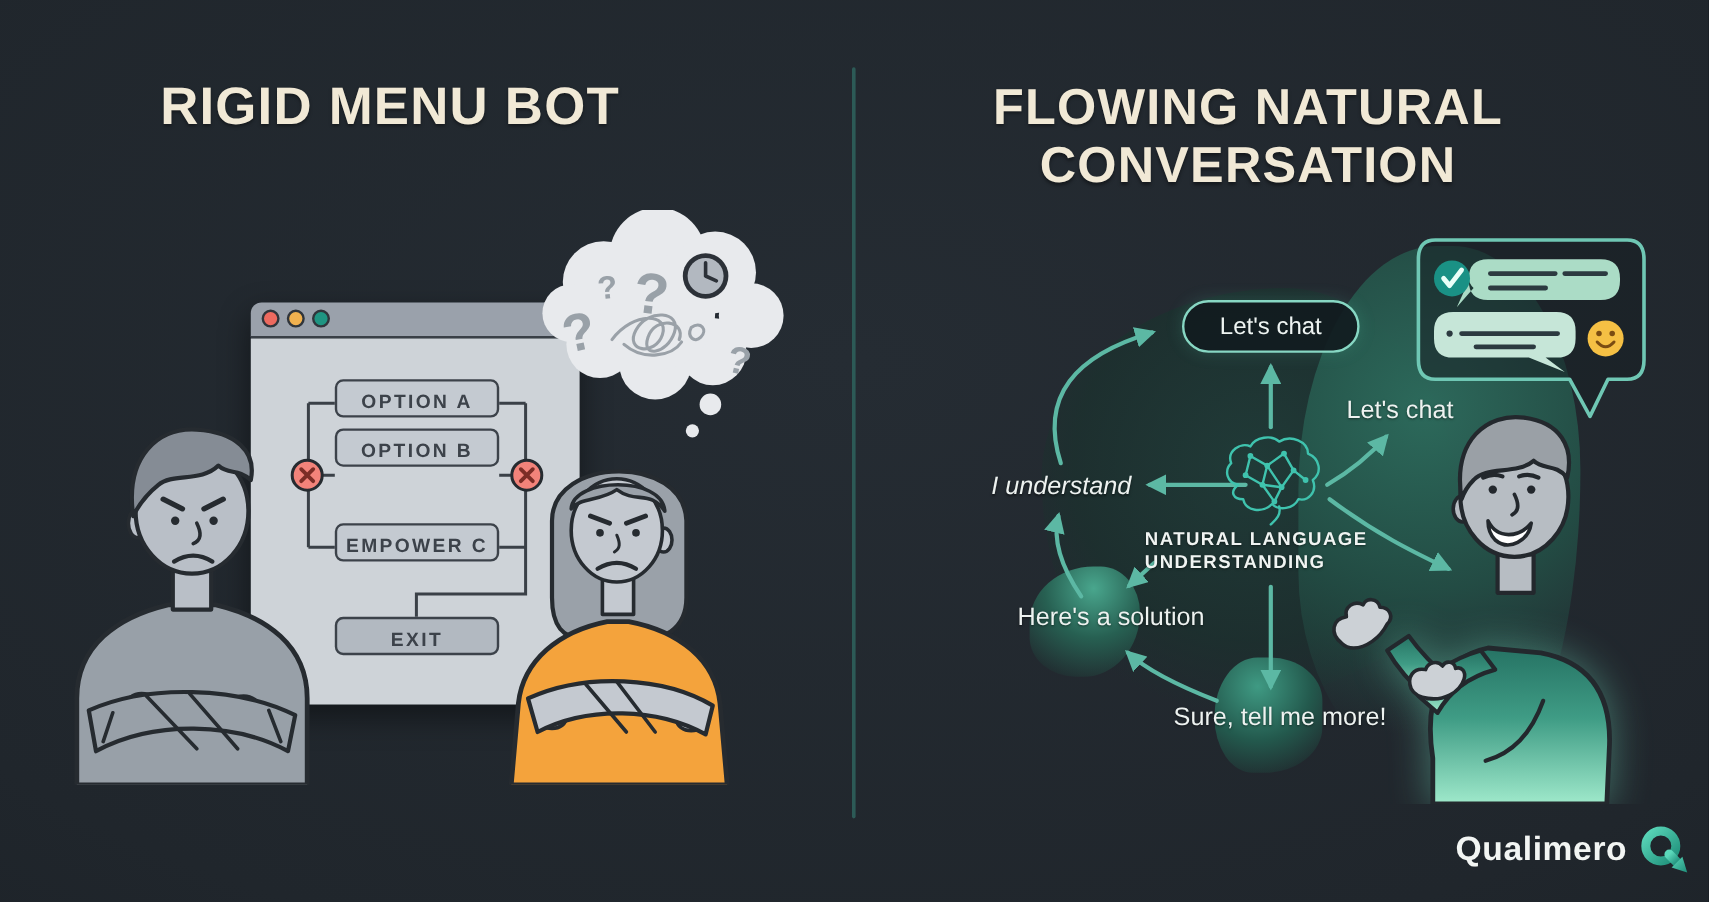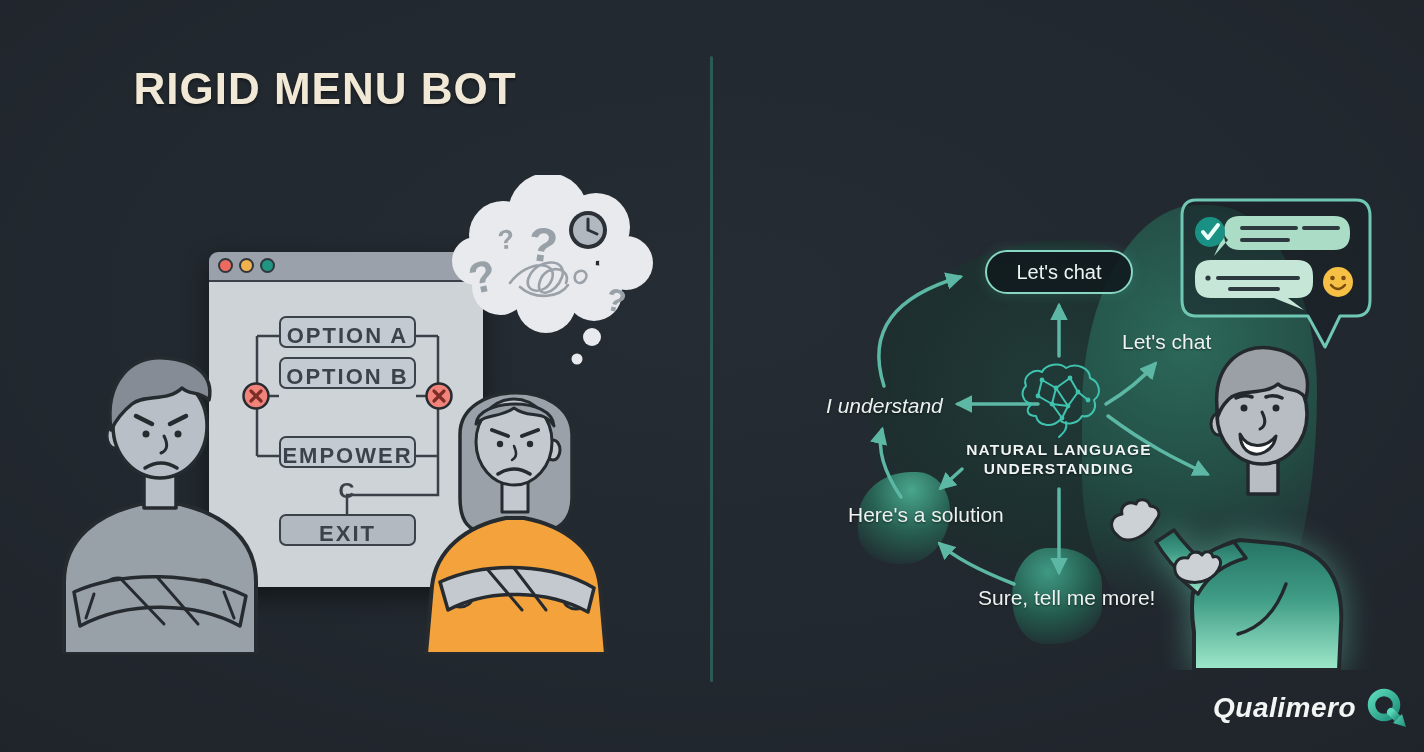--- a/index.html
+++ b/index.html
@@ -23,33 +23,33 @@
     border-radius:9px;box-shadow:0 10px 26px rgba(0,0,0,.45);}
   .window .titlebar{position:absolute;left:0;top:0;width:274px;height:30px;background:#9aa1ab;
     border-radius:9px 9px 0 0;border-bottom:2px solid #3a4047;box-sizing:border-box;}
   .window .body{position:absolute;left:0;top:30px;width:274px;height:305px;background:#ced3d8;border-radius:0 0 9px 9px;}
   .dot{position:absolute;top:6px;width:15px;height:15px;border-radius:50%;border:2.5px solid #30353b;box-sizing:border-box;}
   .dot.red{left:9px;background:#ed6a5f;}
   .dot.yellow{left:30px;background:#f0b14f;}
   .dot.green{left:51px;background:#1f9582;}
   .menu-btn{
     z-index:4;background:#c4cad1;border:2.5px solid #3c424a;border-radius:7px;box-sizing:border-box;
-    color:#3c424a;font-weight:bold;font-size:22px;letter-spacing:2px;text-align:center;
+    color:#3c424a;font-weight:bold;font-size:16px;letter-spacing:2px;text-align:center;
     width:137px;height:32px;line-height:35px;
   }
   .menu-btn.exit{background:#b2b9c1;}
   
   .phrase{z-index:4;color:#edf2f0;font-size:21px;white-space:nowrap;text-shadow:0 1px 2px rgba(0,0,0,.5);}
   .pill{
     z-index:4;left:985px;top:250px;width:148px;height:44px;border-radius:22px;
     border:2px solid #87d7c3;background:rgba(17,27,31,.92);box-sizing:border-box;
     color:#eef4f2;font-size:20px;text-align:center;line-height:40px;white-space:nowrap;
     box-shadow:0 0 14px rgba(90,210,180,.18);
   }
-  .nlu{z-index:4;left:954px;top:440px;width:210px;text-align:center;color:#f0f4f2;font-weight:bold;
+  .nlu{z-index:4;left:954px;top:440px;width:210px;color:#f0f4f2;font-weight:bold;
     font-size:15.5px;letter-spacing:1.2px;line-height:19px;text-shadow:0 1px 2px rgba(0,0,0,.5);}
   
   .blob{z-index:1;pointer-events:none;}
   .blob-dark{left:868px;top:240px;width:350px;height:350px;opacity:.75;
     background:radial-gradient(circle at 50% 42%, #1f403a 0%, #1b312e 55%, rgba(27,49,46,0) 78%);
     border-radius:58% 42% 64% 36% / 45% 58% 42% 55%;}
   .blob-bright{left:1082px;top:205px;width:235px;height:450px;opacity:.9;
     background:radial-gradient(circle at 45% 30%, #2e7060 0%, #234f46 45%, rgba(26,48,44,0) 80%);
     border-radius:52% 48% 40% 60% / 48% 44% 62% 42%;}
   .blob-solution{left:858px;top:472px;width:92px;height:92px;
@@ -59,35 +59,39 @@
     background:radial-gradient(circle at 40% 25%, #3f9a83 0%, #23594d 50%, rgba(29,66,58,.25) 85%);
     border-radius:45% 55% 60% 40% / 58% 42% 45% 55%;}
   
   .overlay{left:0;top:0;z-index:3;pointer-events:none;}
   .sprite{z-index:5;pointer-events:none;}
   .z4{z-index:4;}
   
   .tagline{left:0;top:697px;width:1424px;text-align:center;z-index:6;
     color:#aeb4ba;font-size:17px;letter-spacing:3px;}
   .brand{left:1213px;top:686px;z-index:6;display:flex;align-items:center;gap:9px;}
-  .brand-name{color:#f2f5f3;font-size:28px;font-weight:bold;letter-spacing:.5px;font-style:italic;}
+  .brand-name{color:#f2f5f3;font-size:28px;font-weight:bold;letter-spacing:.5px;}
 </style>
 </head>
 <body>
 
 <div class="canvas">
 
   <div class="abs blob blob-dark"></div>
   <div class="abs blob blob-bright"></div>
   <div class="abs blob blob-solution"></div>
   <div class="abs blob blob-sure"></div>
 
   <div class="abs divider"></div>
 
   <div class="abs panel-title title-left">RIGID MENU BOT</div>
+  <div class="abs panel-title title-right">
+    <div>FLOWING NATURAL</div>
+    <div>CONVERSATION</div>
+  </div>
 
   <div class="abs window">
     <div class="titlebar">
       <span class="dot red"></span>
       <span class="dot yellow"></span>
       <span class="dot green"></span>
     </div>
     <div class="body"></div>
   </div>
 

